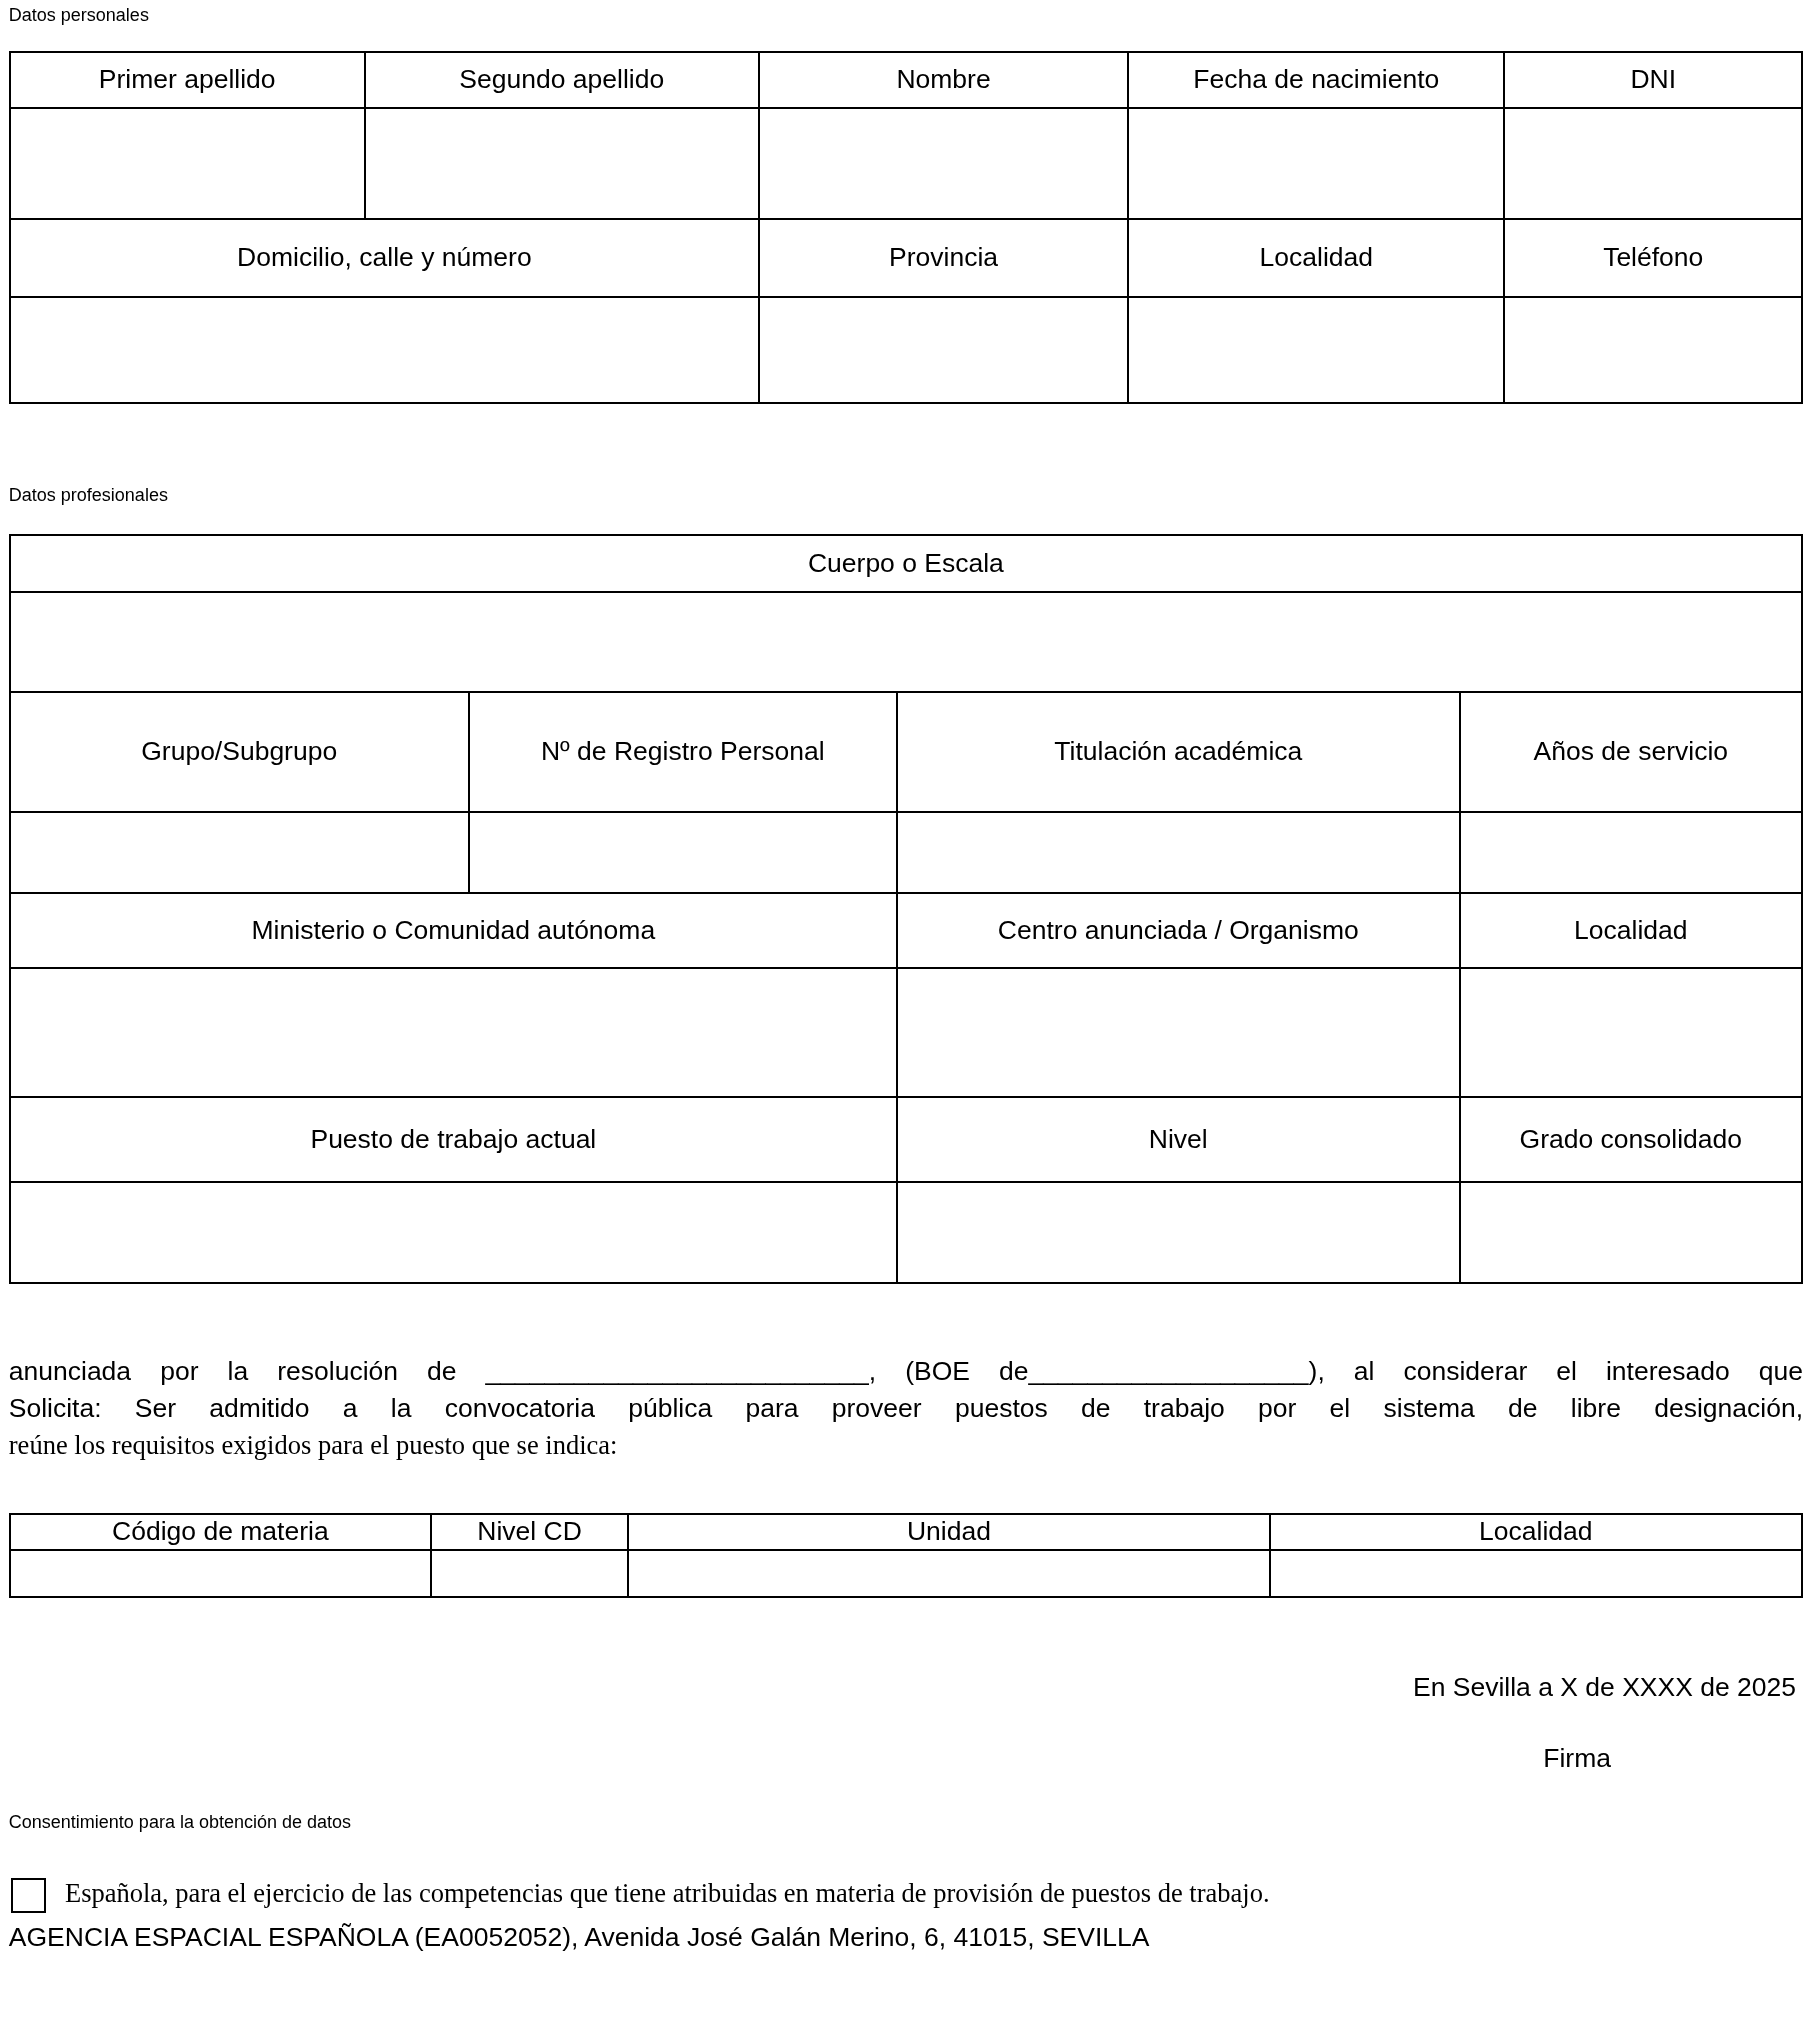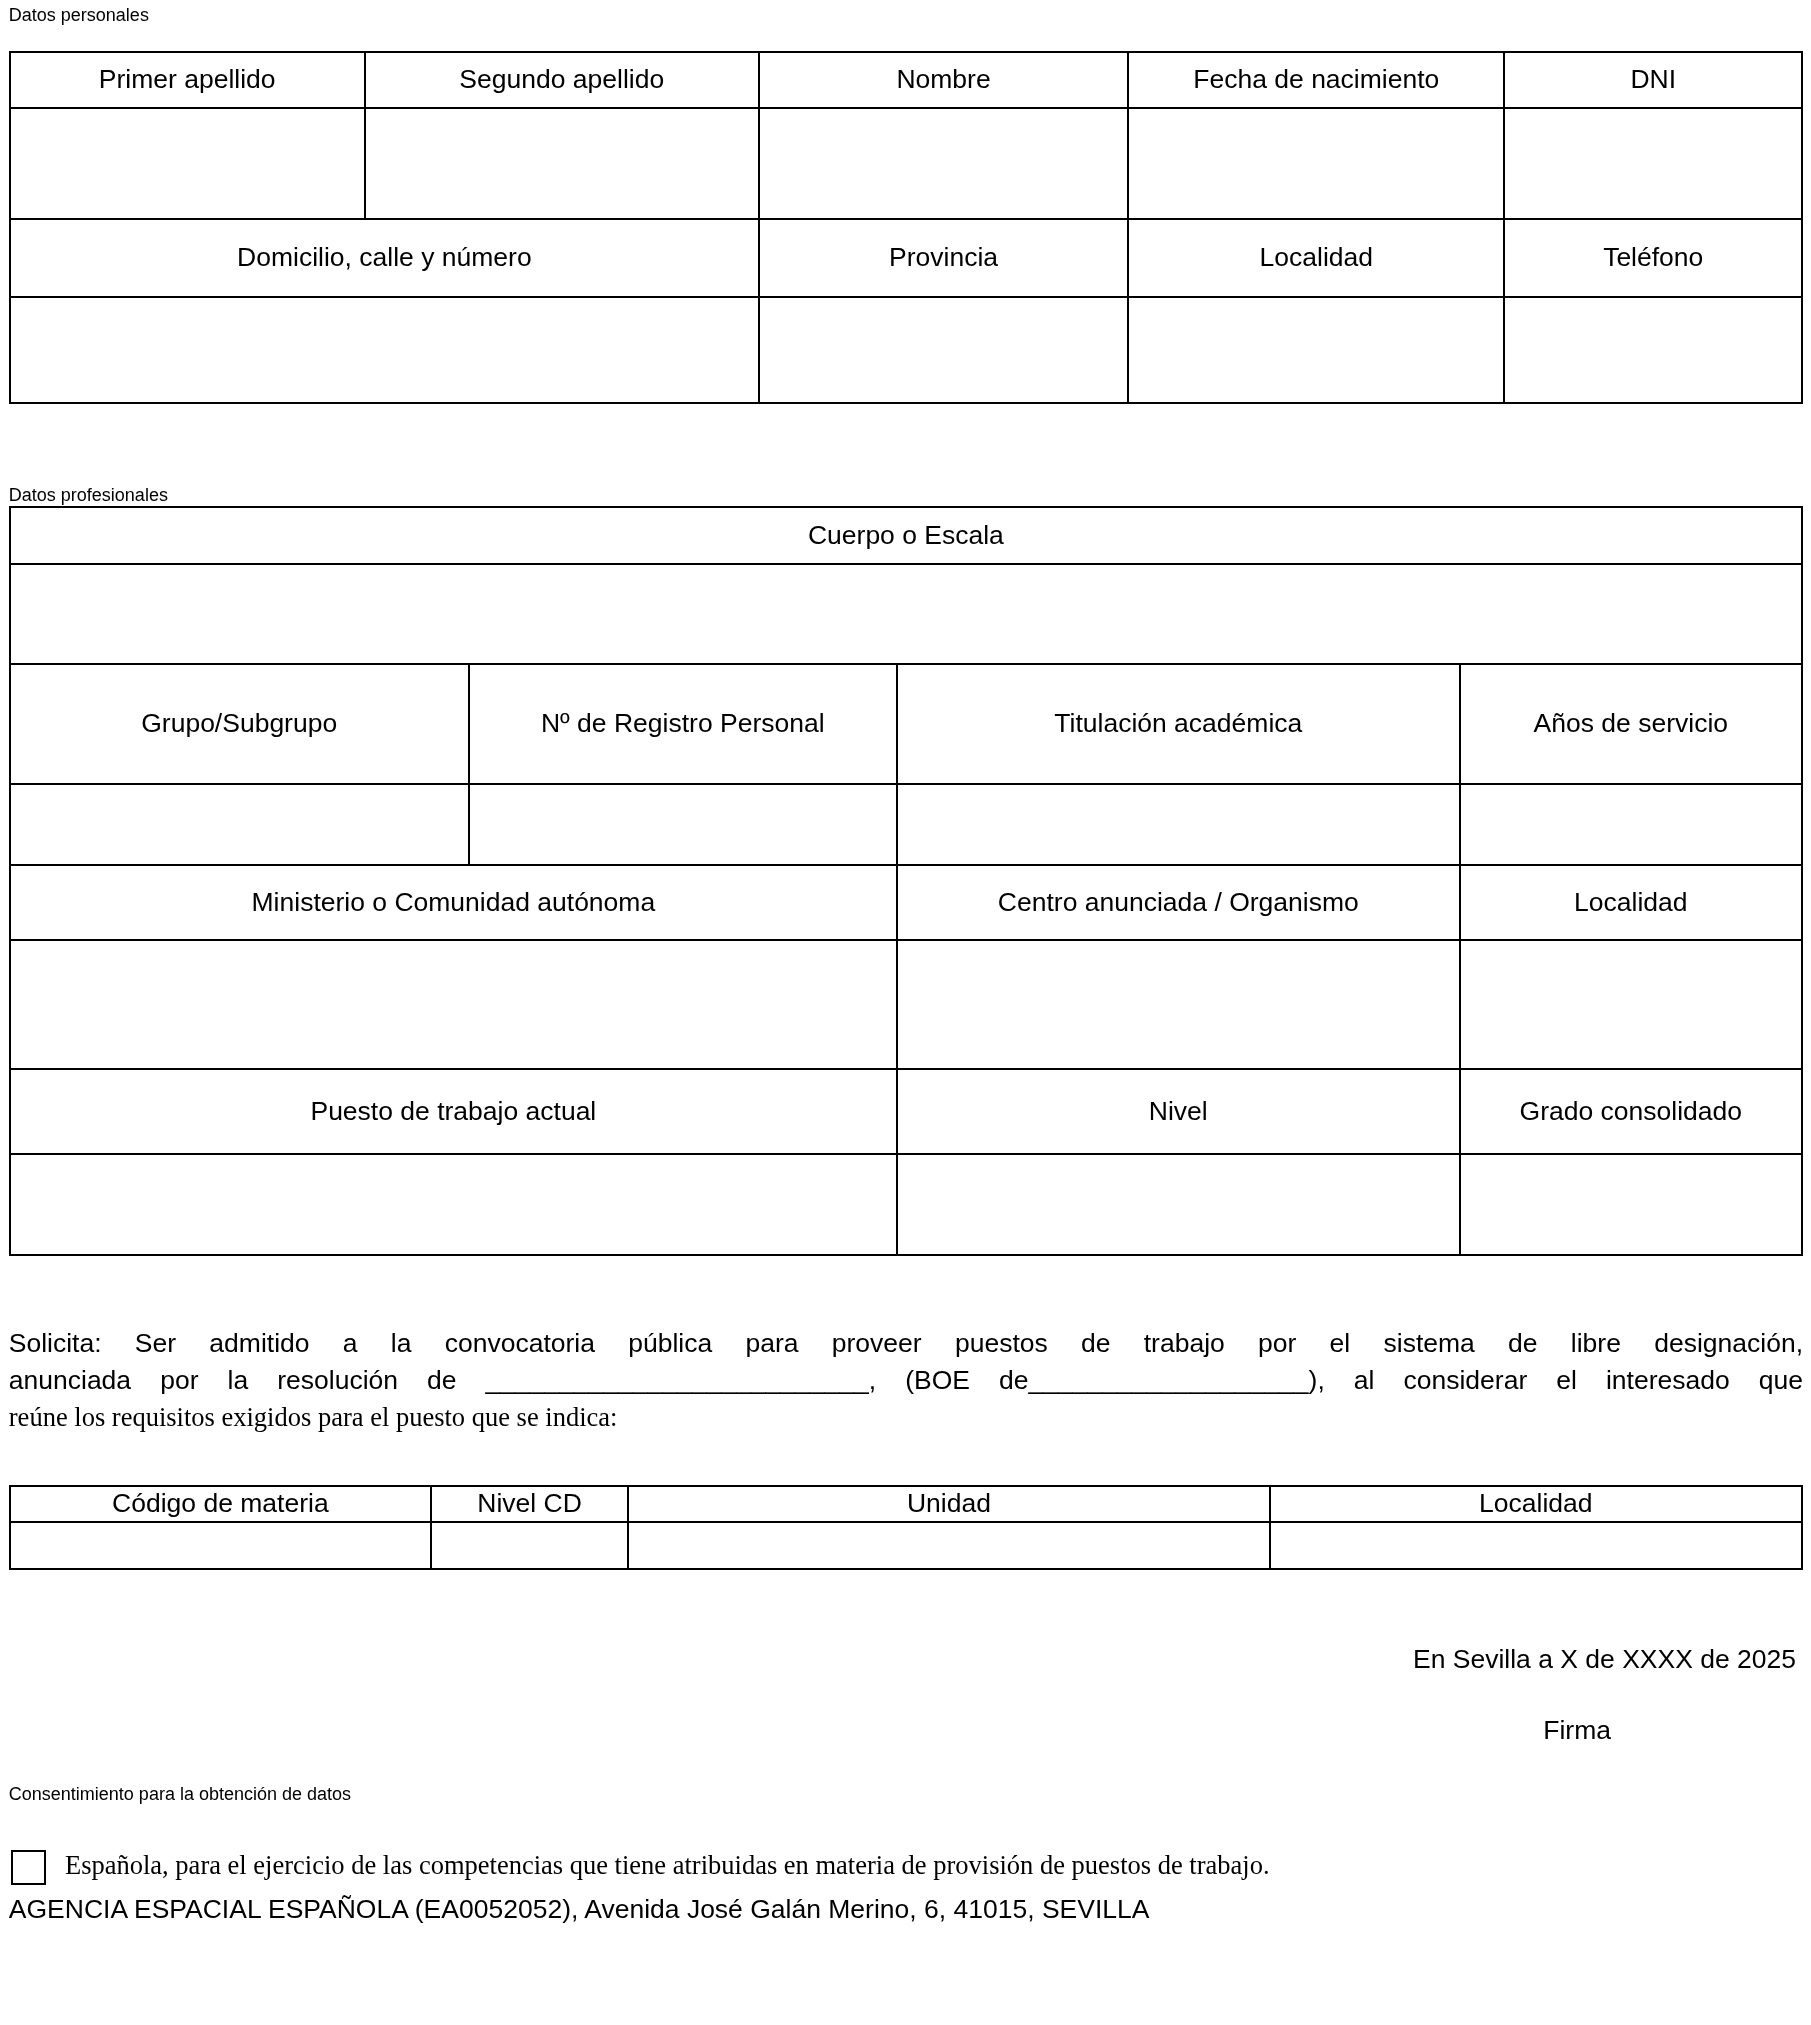--- a/index.html
+++ b/index.html
@@ -38,21 +38,21 @@
     overflow: hidden;
   }
   .t1 { margin-top: 25px; }
   .t1 .rh1 { height: 56px; }
   .t1 .re1 { height: 111px; }
   .t1 .rh2 { height: 78px; margin-left: 40px; }
   .t1 .re2 { height: 106px; }
 
   .title-prof { margin-top: 81px; }
 
-  .t2 { }
+  .t2 { margin-top: 28px; }
   .t2 .r1 { height: 57px; }
   .t2 .r2 { height: 100px; }
   .t2 .r3 { height: 120px; }
   .t2 .r4 { height: 81px; }
   .t2 .r5 { height: 75px; }
   .t2 .r6 { height: 129px; }
   .t2 .r7 { height: 85px; }
   .t2 .r8 { height: 101px; }
 
   .request { margin: 69px 0 0 0; }
@@ -189,22 +189,22 @@
       </tr>
       <tr class="r8">
         <td colspan="2"></td>
         <td></td>
         <td></td>
       </tr>
     </tbody>
   </table>
 
   <div class="request">
+    <div class="just-line">anunciada por la resolución de __________________________, (BOE de___________________), al considerar el interesado que</div>
     <div class="just-line">Solicita: Ser admitido a la convocatoria pública para proveer puestos de trabajo por el sistema de libre designación,</div>
-    <div class="just-line">anunciada por la resolución de __________________________, (BOE de___________________), al considerar el interesado que</div>
     <div class="plain-line">reúne los requisitos exigidos para el puesto que se indica:</div>
   </div>
 
   <table class="t3">
     <colgroup>
       <col style="width:23.5%">
         <col style="width:11.0%">
         <col style="width:35.8%">
         <col style="width:29.7%">
     </colgroup>

